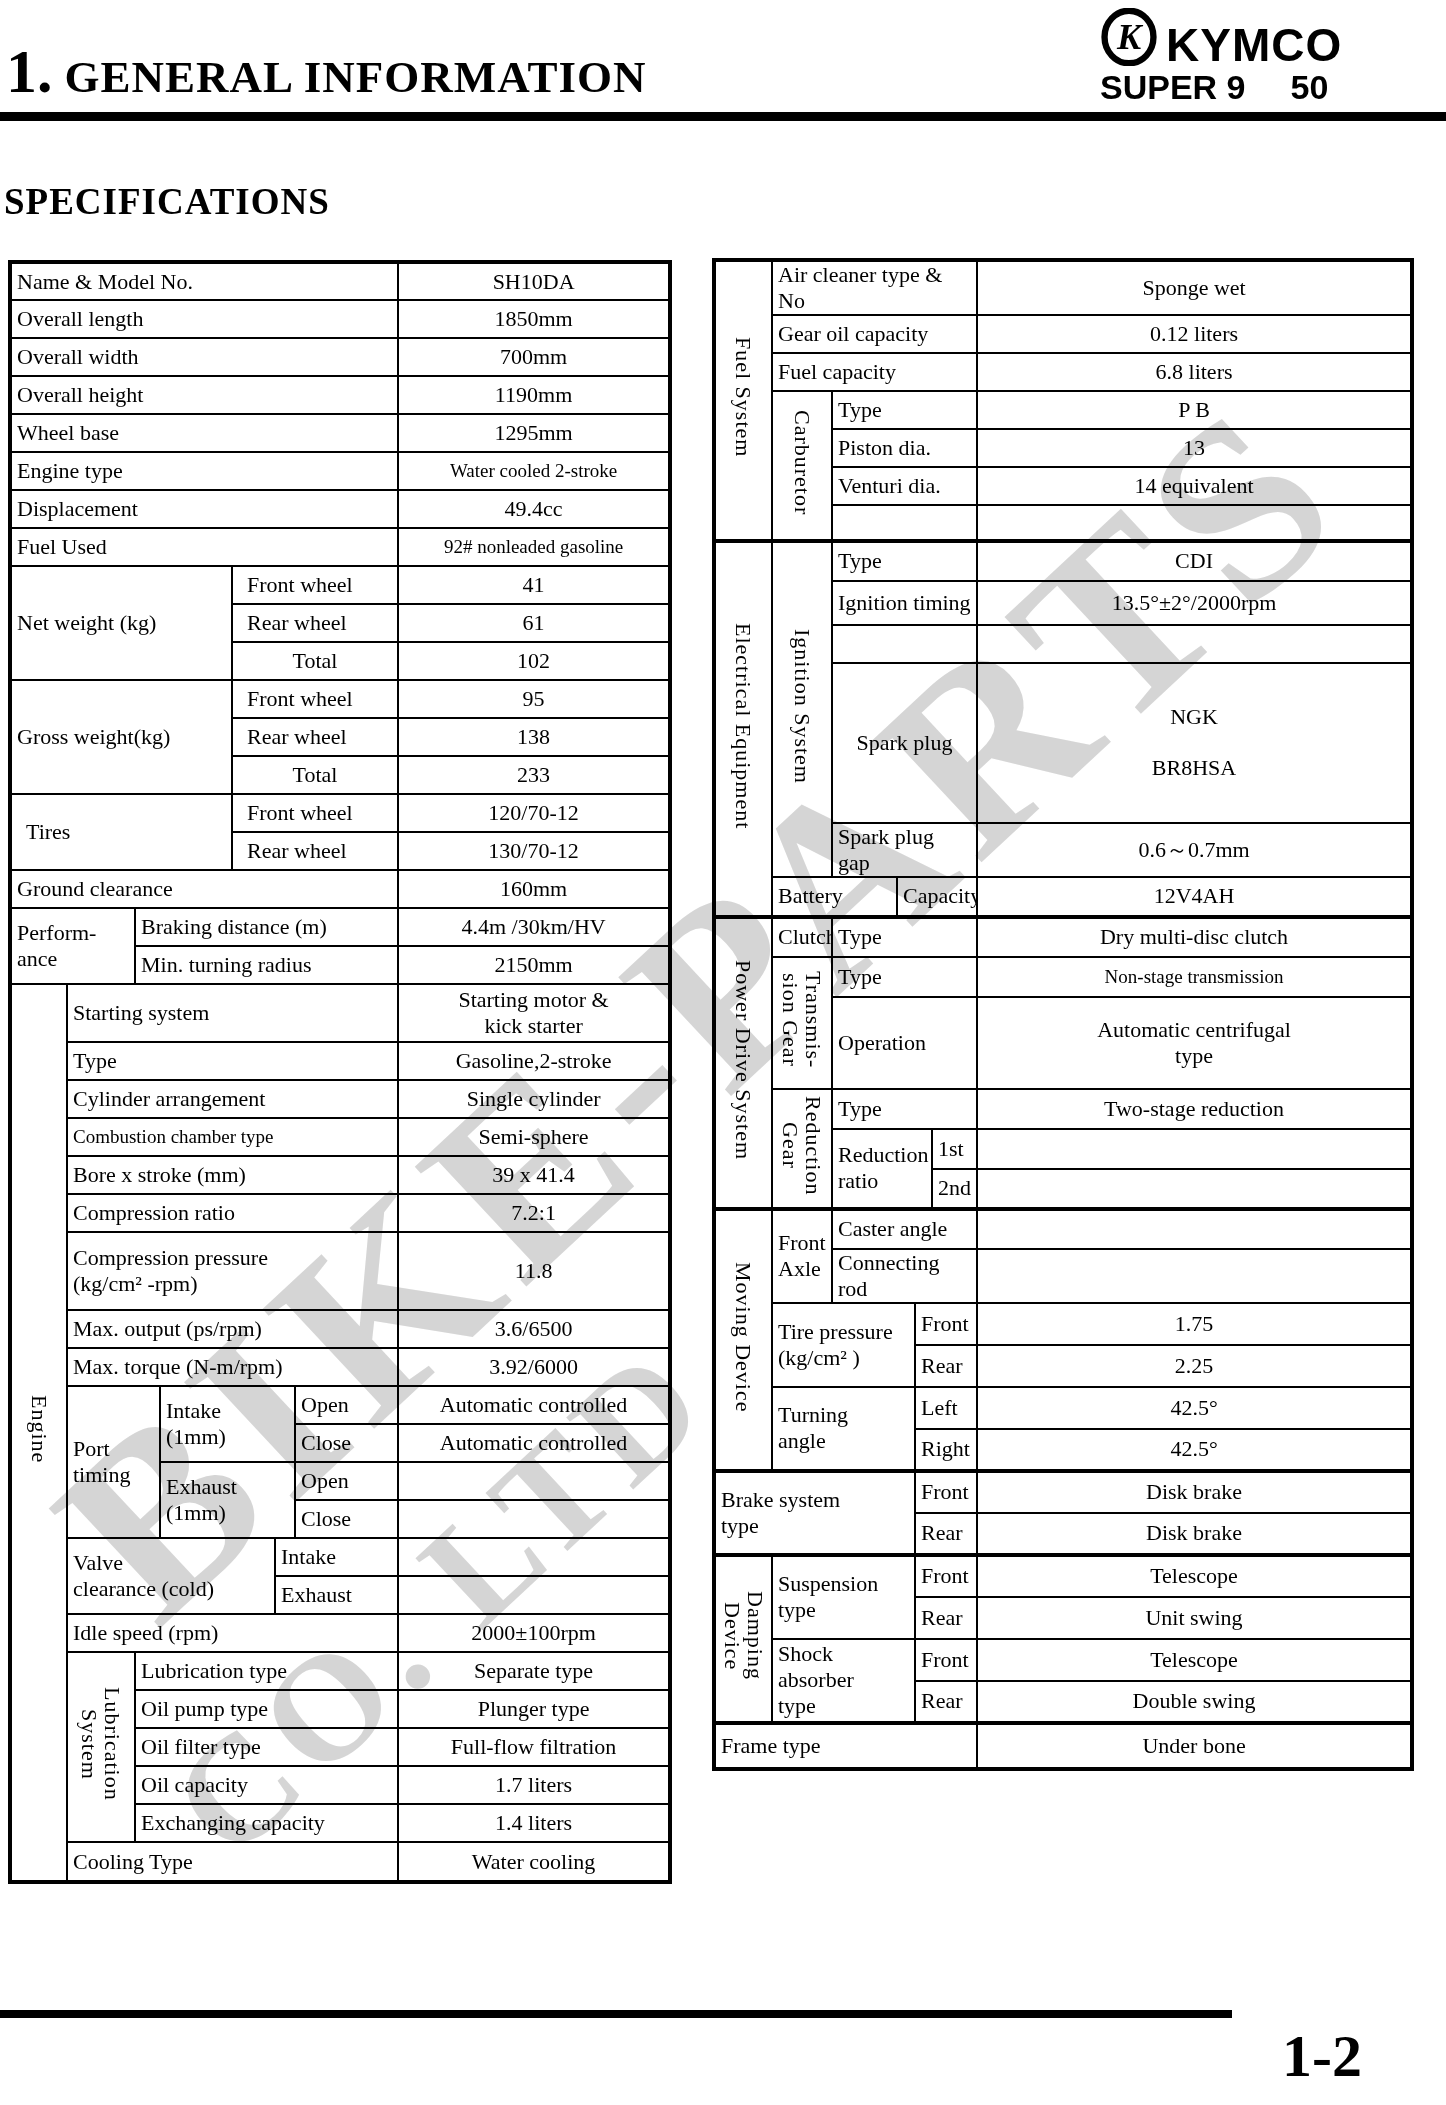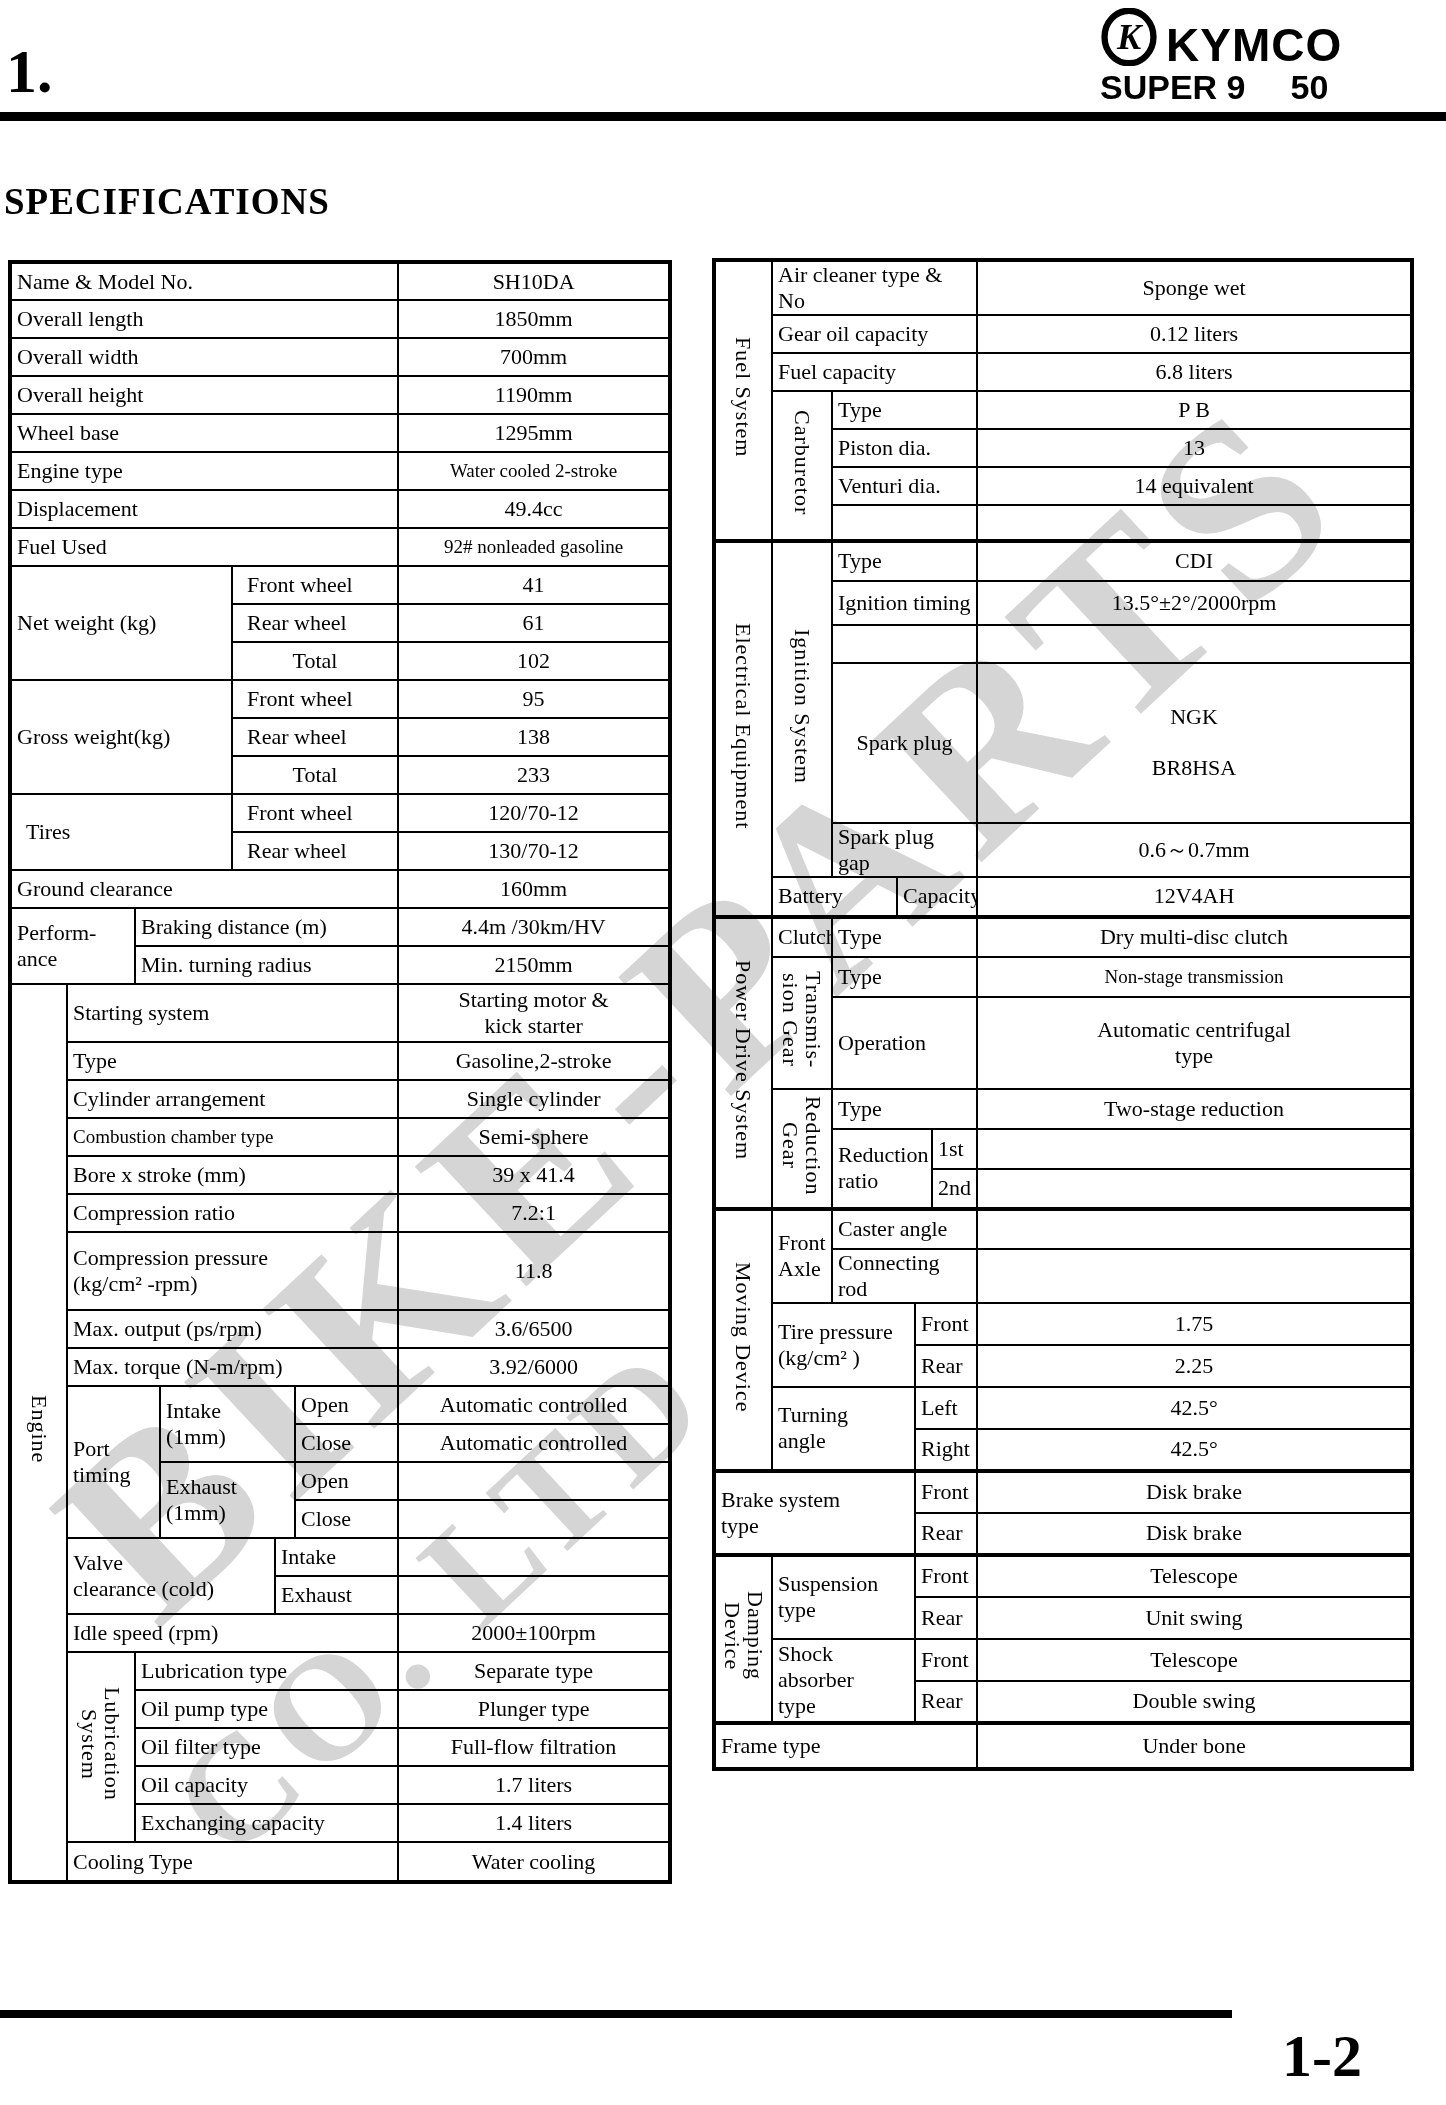--- a/index.html
+++ b/index.html
@@ -51,20 +51,21 @@
   tr.h36{height:36px;}
 </style>
 </head>
 <body>
 
 <div class="wm" id="wm1">BIKE-PARTS</div>
 <div class="wm" id="wm2">CO. LTD</div>
 
 <div class="titlebar">
   <span class="chapno">1.</span>
+  <span class="chaptitle">GENERAL INFORMATION</span>
 </div>
 <div class="brand">
   <div class="brandrow">
     <span>
       <svg width="58" height="58" viewBox="0 0 64 64">
         <ellipse cx="32" cy="32" rx="27" ry="29" fill="none" stroke="#000" stroke-width="7"></ellipse>
         <text x="32" y="45" text-anchor="middle" font-family="Liberation Serif, serif" font-size="40" font-weight="bold" font-style="italic" fill="#000">K</text>
       </svg>
     </span>
     <span class="brandname">KYMCO</span>

